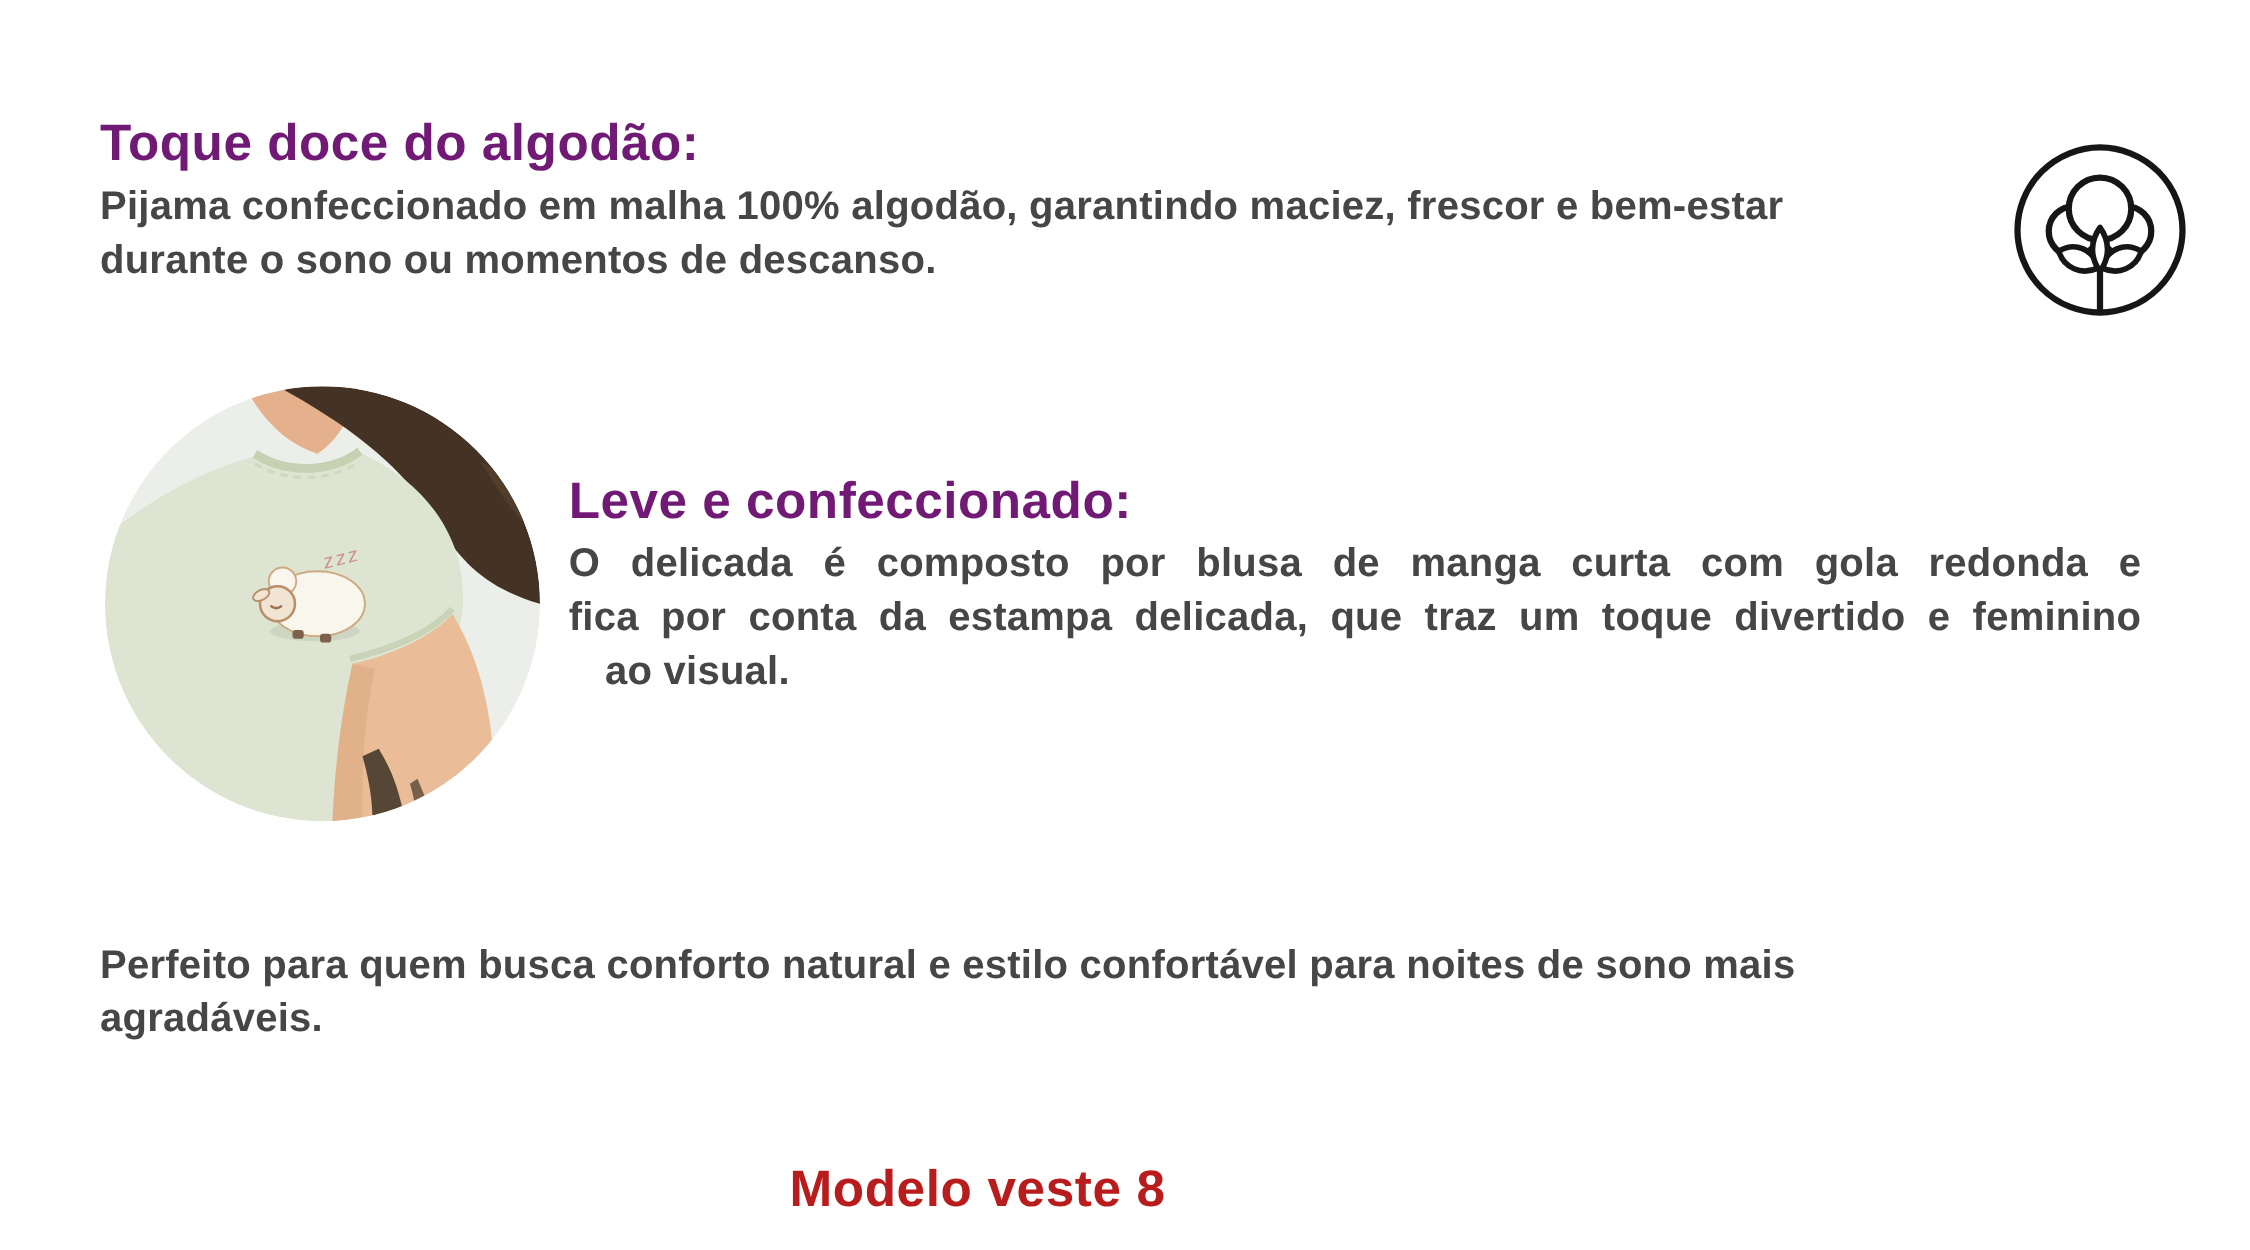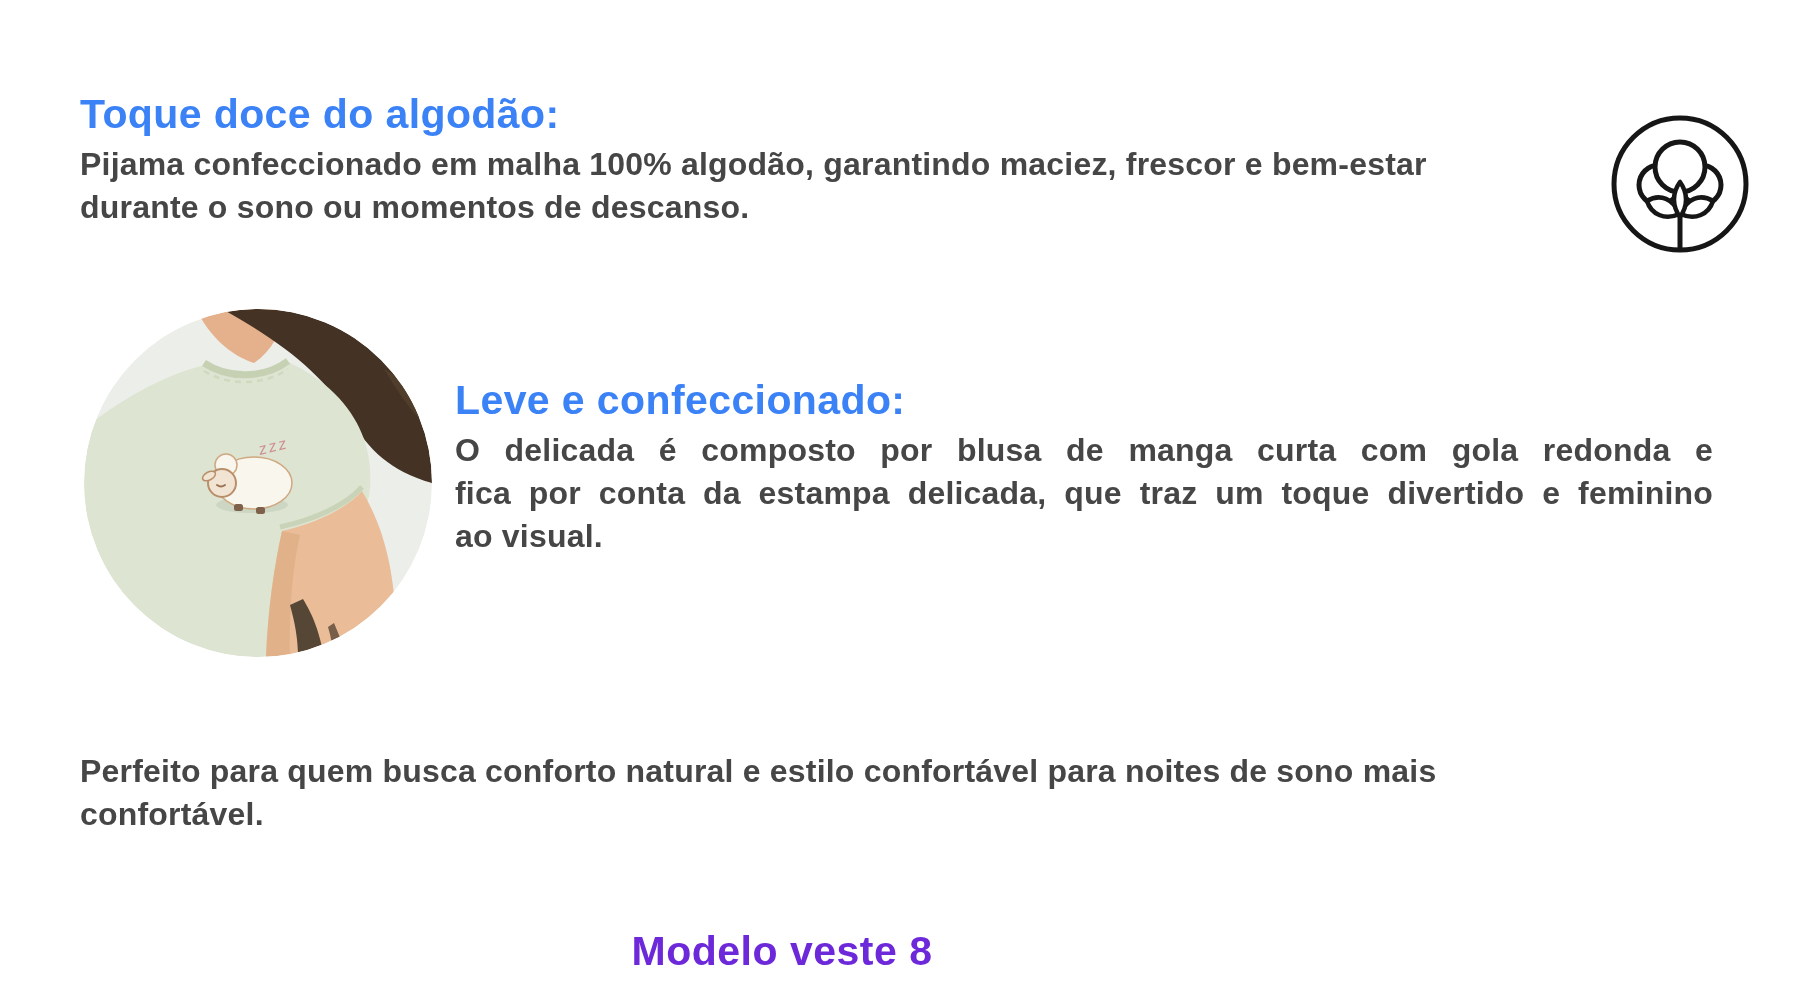--- a/index.html
+++ b/index.html
@@ -2,41 +2,41 @@
 <html><head>
 <meta charset="utf-8">
 <style>
   html,body{margin:0;padding:0;background:#ffffff;}
   .canvas{
     position:relative;width:1800px;height:1000px;background:#ffffff;
     font-family:"Liberation Sans", sans-serif;overflow:hidden;
   }
   .section{position:absolute;}
   .section-heading{
-    font-size:41px;line-height:53px;font-weight:700;color:#3b82f6;
+    font-size:41px;line-height:53px;font-weight:700;color:#701a75;
     letter-spacing:0.4px;
   }
   .section-body{margin-top:2px;}
   .jline{
     font-size:32px;line-height:43px;font-weight:700;color:#464646;
     letter-spacing:0.2px;white-space:nowrap;
   }
   .justified .jline{white-space:normal;text-align:justify;text-align-last:justify;}
-  .justified .jline:last-child{text-align-last:left;}
+  .justified .jline:last-child{text-align-last:left;margin-left:29px;}
   #section-cotton{left:80px;top:88px;width:1460px;}
   #section-cozy{left:455px;top:374px;width:1258px;}
   #section-comfort{left:80px;top:748px;width:1500px;}
   .cotton-icon-box{position:absolute;left:1608px;top:112px;width:144px;height:144px;}
   .photo-circle{
     position:absolute;left:84px;top:309px;width:348px;height:348px;
     border-radius:50%;overflow:hidden;
   }
   .footer-note{
     position:absolute;left:0;top:928px;width:1564px;text-align:center;
-    font-size:41px;font-weight:700;color:#6d28d9;letter-spacing:0.5px;
+    font-size:41px;font-weight:700;color:#b91c1c;letter-spacing:0.5px;
   }
 </style>
 </head>
 <body>
 
 <div class="canvas">
 
   <div class="section" id="section-cotton">
     <div class="section-heading">Toque doce do algodão:</div>
     <div class="section-body">
@@ -106,19 +106,19 @@
     <div class="section-body justified">
         <div class="jline">O delicada é composto por blusa de manga curta com gola redonda e</div>
         <div class="jline">fica por conta da estampa delicada, que traz um toque divertido e feminino</div>
         <div class="jline">ao visual.</div>
       </div>
   </div>
 
   <div class="section" id="section-comfort">
     <div class="section-body">
         <div class="jline">Perfeito para quem busca conforto natural e estilo confortável para noites de sono mais</div>
-        <div class="jline">confortável.</div>
+        <div class="jline">agradáveis.</div>
       </div>
   </div>
 
   <div class="footer-note">Modelo veste 8</div>
 
 </div>
 
 </body></html>

